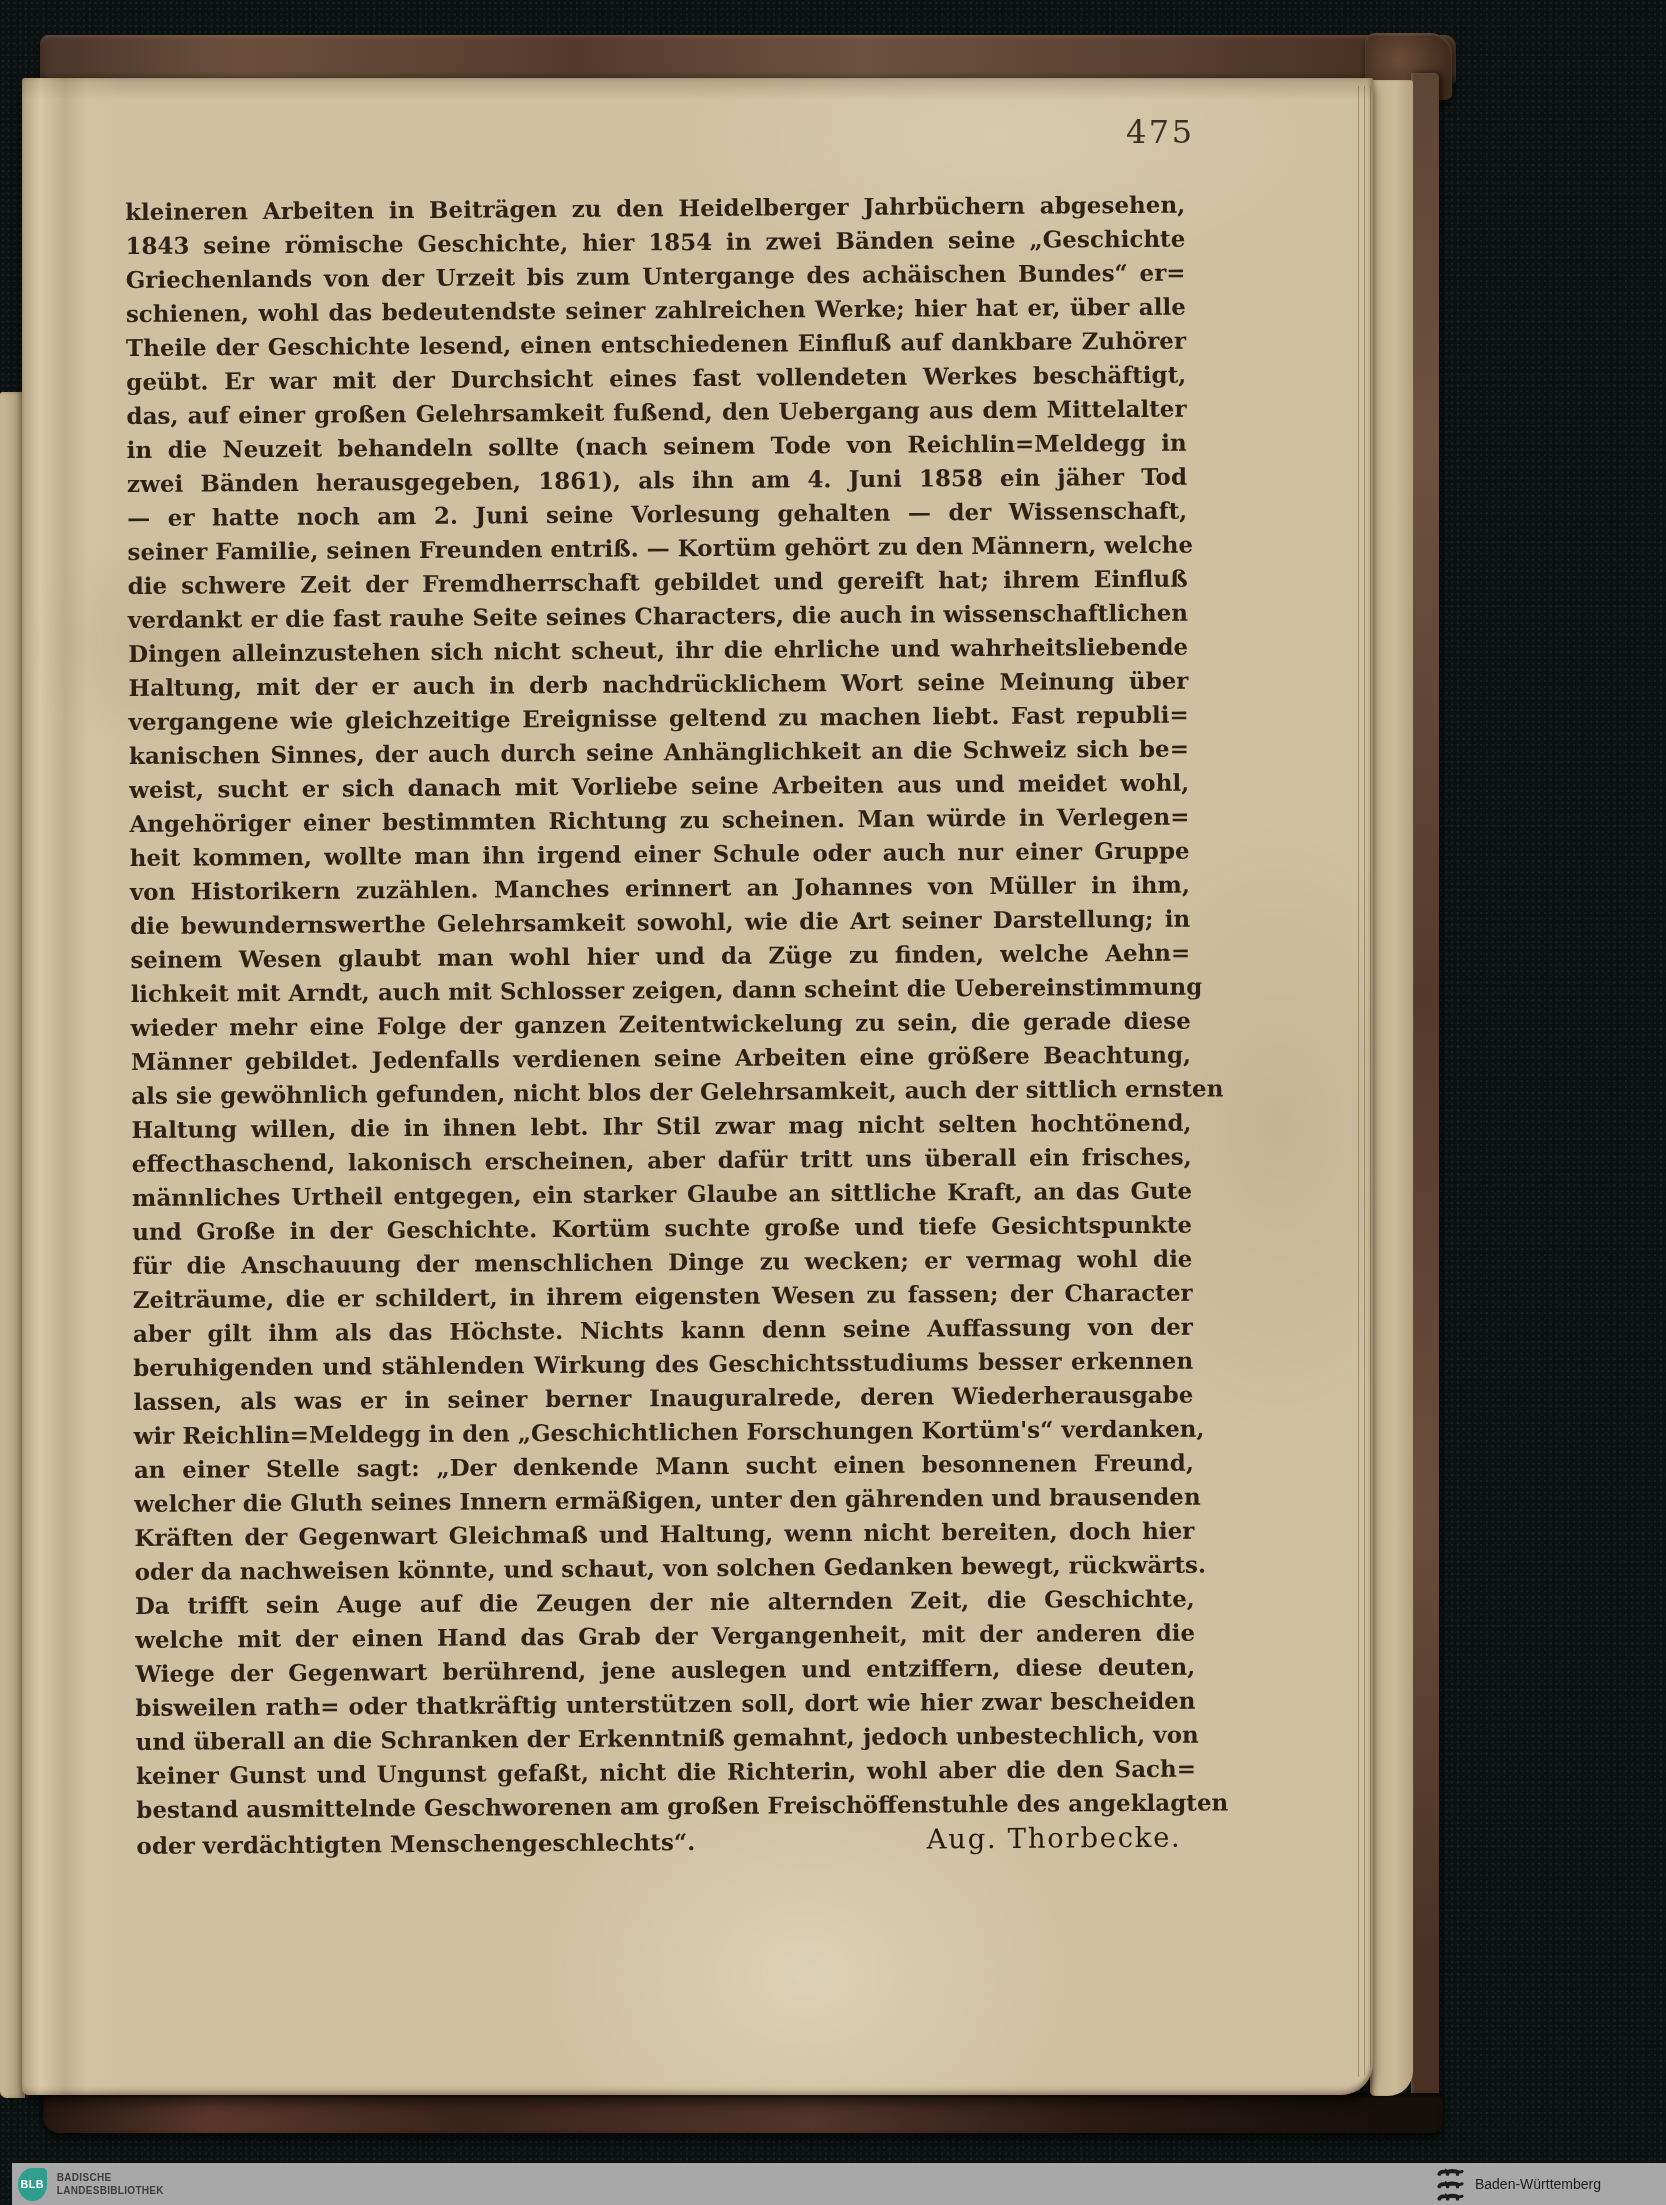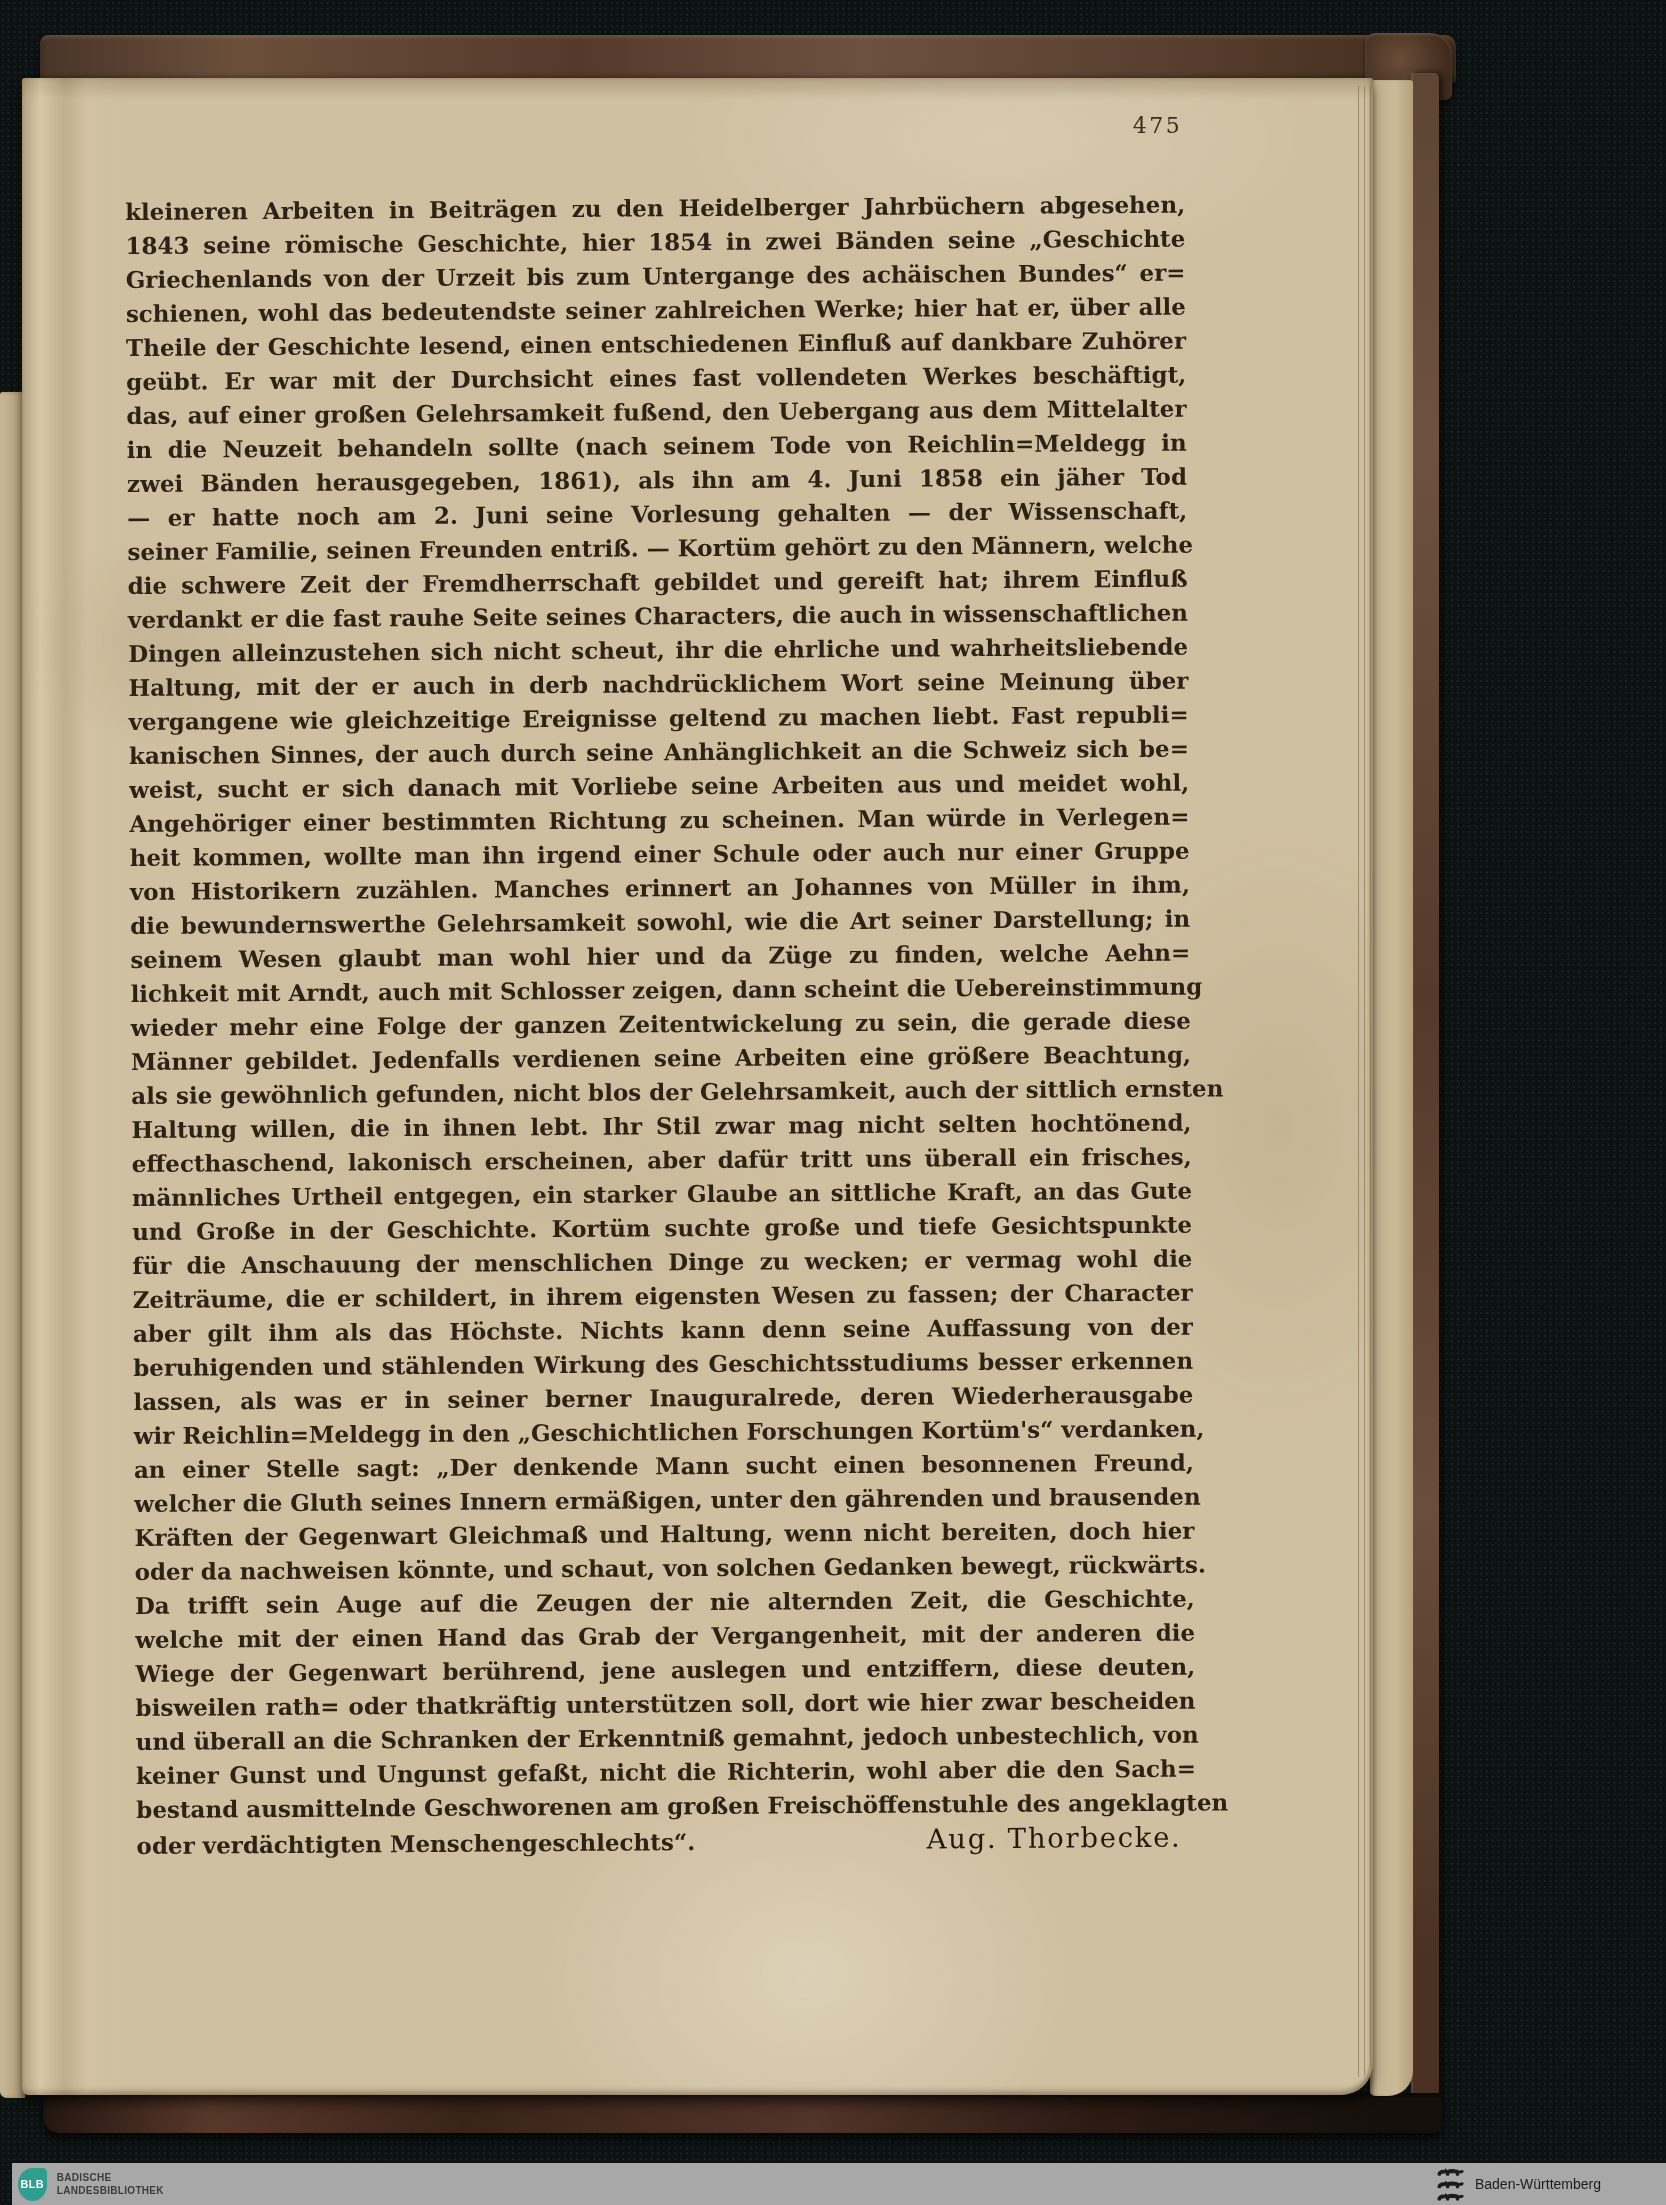--- a/index.html
+++ b/index.html
@@ -76,21 +76,21 @@
       radial-gradient(350px 167px at 40% 55%, rgba(125,95,60,.07), transparent 70%);
   }
   
   .page::after{
     content:"";position:absolute;top:8.3px;right:1.7px;width:13.3px;height:1991px;pointer-events:none;
     background:repeating-linear-gradient(90deg, rgba(120,95,60,.55) 0 1.2px, rgba(0,0,0,0) 1.2px 5.8px);
     border-radius:0 0 25px 0;
   }
   .page-number{
     position:absolute;left:1126px;top:113px;width:63px;
-    font-family:"DejaVu Serif",serif;font-size:22px;letter-spacing:2.5px;
+    font-family:"DejaVu Serif",serif;font-size:32px;letter-spacing:2.5px;
     color:#3b2e22;text-align:center;
   }
   .text-block{
     position:absolute;left:125px;top:195px;width:1060px;
     transform:rotate(-0.4deg);transform-origin:0 0;
     color:var(--ink,#2e2216);
     font-family:"DejaVu Serif",serif;font-weight:bold;font-size:23px;
   }
   .text-block .line{
     height:34px;line-height:34px;white-space:nowrap;

